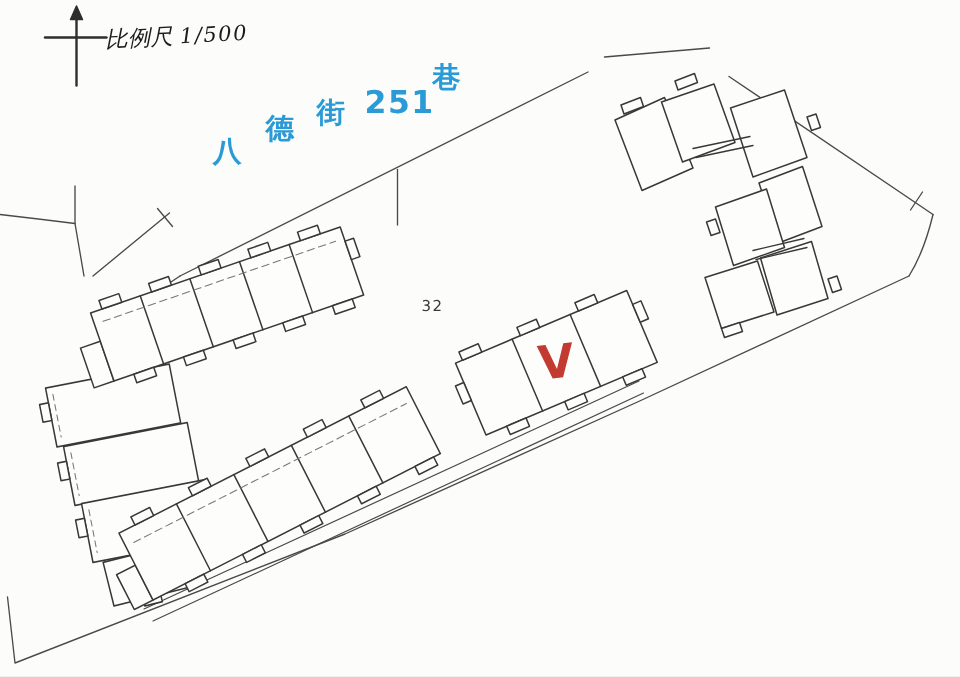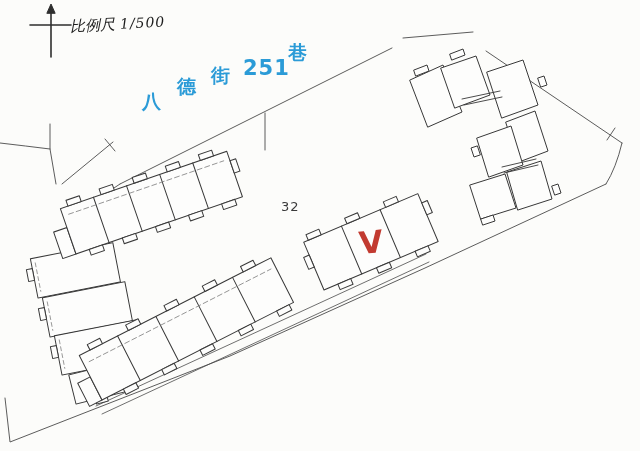--- a/index.html
+++ b/index.html
@@ -9,21 +9,21 @@
     font-family:"DejaVu Sans","Liberation Sans",sans-serif;
   }
   .drawing{position:absolute;left:0;top:0;}
   .txt{position:absolute;white-space:nowrap;line-height:1;}
   .street-char{color:#2b9bd7;font-size:19px;font-weight:600;}
   .street-num{color:#2b9bd7;font-size:21px;font-weight:600;letter-spacing:1px;}
   .scale-note{left:70px;top:17px;font-size:15px;color:#1c1c1c;
     font-family:"DejaVu Serif","Liberation Serif",serif;
     font-style:italic;transform:rotate(-3deg);}
   .scale-note .ratio{font-size:14px;margin-left:5px;letter-spacing:1px;}
-  .lot-number{left:281px;top:200px;font-size:13px;color:#3a3a3a;letter-spacing:1px;}
+  .lot-number{left:281px;top:200px;font-size:10px;color:#3a3a3a;letter-spacing:1px;}
   .v-mark{left:359px;top:227px;font-size:31px;font-weight:700;color:#c23a30;
     transform:rotate(-6deg);}
 </style>
 </head>
 <body>
 
 <div class="stage">
 
   <svg class="drawing" width="640" height="451" viewBox="0 0 640 451" fill="none" stroke-linejoin="round" stroke-linecap="round">
 

